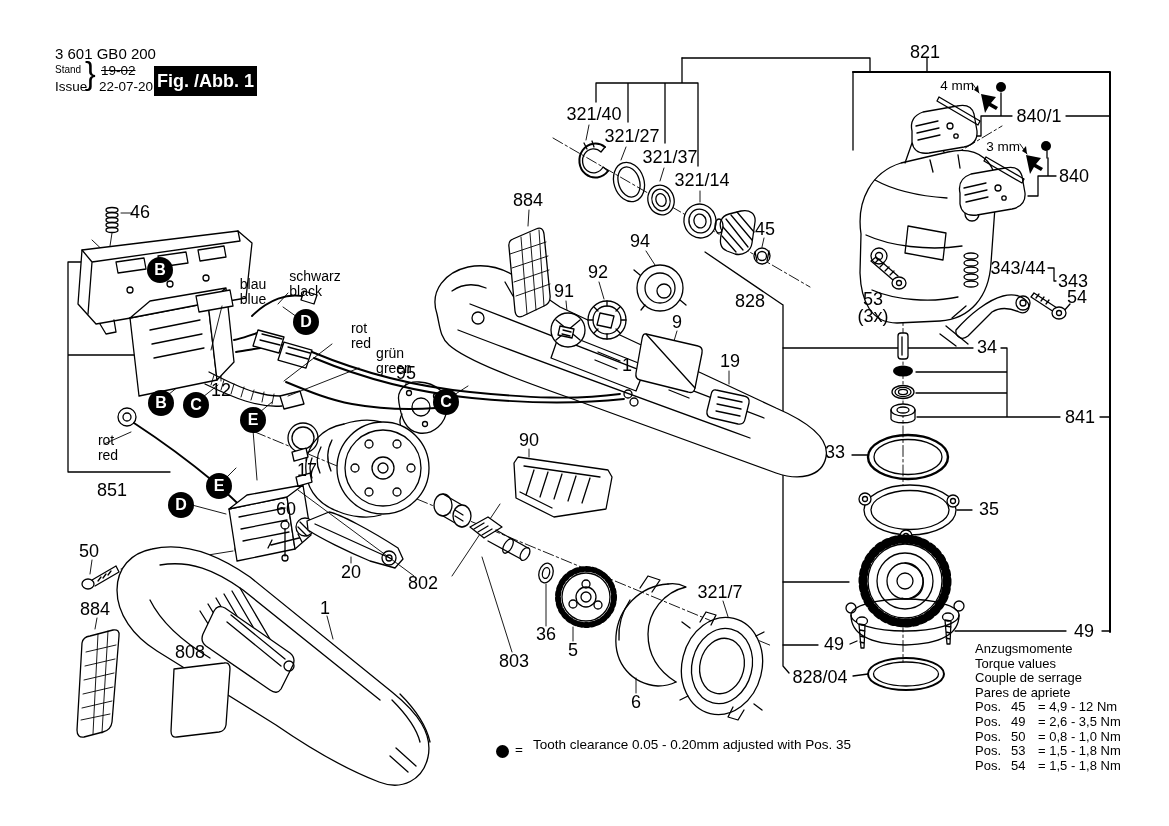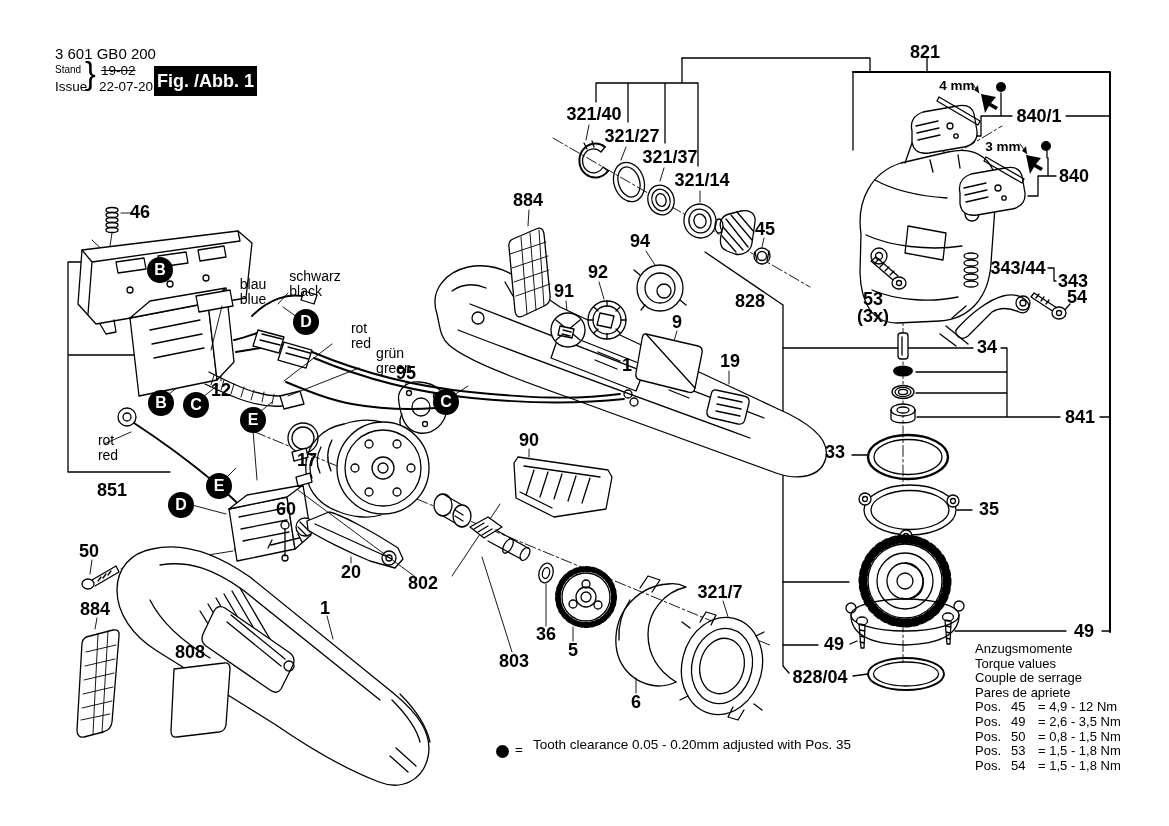--- a/index.html
+++ b/index.html
@@ -10,21 +10,21 @@
   svg path,svg circle,svg ellipse,svg rect,svg line{stroke:#000;fill:none;stroke-width:1.3;stroke-linecap:round;stroke-linejoin:round;}
   svg .fill{fill:#000;stroke:none;}
   svg .wfill{fill:#fff;}
   svg .sw2{stroke-width:2;}
   svg .sw25{stroke-width:2.4;}
   svg .thin{stroke-width:0.9;}
   svg .wire{stroke-width:1.9;}
   svg .teeth{stroke-width:9;stroke-dasharray:3.5 4.2;}
   svg .teeth2{stroke-width:6;stroke-dasharray:2.8 3.2;}
   svg .axis{stroke-width:0.9;stroke-dasharray:11 3 2.5 3;}
-  .plabel{position:absolute;transform:translate(-50%,-50%);font-weight:bold;font-size:18px;
+  .plabel{position:absolute;transform:translate(-50%,-50%);font-weight:normal;font-size:18px;
           line-height:17px;white-space:pre;text-align:center;color:#000;}
   .plabel.small{font-weight:normal;font-size:14px;line-height:15px;text-align:left;padding-left:40px;}
   .plabel.dim{font-size:13.5px;}
   .callout{position:absolute;transform:translate(-50%,-50%);width:26px;height:26px;border-radius:50%;
            background:#000;color:#fff;font-weight:bold;font-size:16px;display:flex;align-items:center;justify-content:center;}
   .hdr{position:absolute;}
   #part-number{left:55px;top:45px;font-size:15px;}
   #stand-row{left:55px;top:64px;font-size:10px;}
   #issue-row{left:55px;top:79px;font-size:13.5px;}
   #brace{left:85px;top:56px;font-size:32px;font-weight:normal;line-height:34px;}
@@ -454,21 +454,21 @@
 <div id="torque" class="hdr">
   <div>
         <div class="thead">Anzugsmomente</div>
         <div class="thead">Torque values</div>
         <div class="thead">Couple de serrage</div>
         <div class="thead">Pares de apriete</div>
       </div>
   <div>
         <div class="trow"><span class="f0">Pos.</span><span class="f1">45</span><span class="f2">= 4,9 - 12  Nm</span></div>
         <div class="trow"><span class="f0">Pos.</span><span class="f1">49</span><span class="f2">= 2,6 - 3,5 Nm</span></div>
-        <div class="trow"><span class="f0">Pos.</span><span class="f1">50</span><span class="f2">= 0,8 - 1,5 Nm</span></div>
+        <div class="trow"><span class="f0">Pos.</span><span class="f1">50</span><span class="f2">= 0,8 - 1,0 Nm</span></div>
         <div class="trow"><span class="f0">Pos.</span><span class="f1">53</span><span class="f2">= 1,5 - 1,8 Nm</span></div>
         <div class="trow"><span class="f0">Pos.</span><span class="f1">54</span><span class="f2">= 1,5 - 1,8 Nm</span></div>
       </div>
 </div>
 
 <div id="clearance" class="hdr">
   <span class="bullet"></span>
   <span class="eq">=</span>
   <span class="ctext">
     <div>Tooth clearance 0.05 - 0.20mm adjusted with Pos. 35</div>
@@ -493,21 +493,21 @@
       <div class="plabel" style="left: 702px; top: 180px;">321/14</div>
       <div class="plabel" style="left: 528px; top: 200px;">884</div>
       <div class="plabel" style="left: 640px; top: 241px;">94</div>
       <div class="plabel" style="left: 598px; top: 272px;">92</div>
       <div class="plabel" style="left: 564px; top: 291px;">91</div>
       <div class="plabel" style="left: 406px; top: 373px;">95</div>
       <div class="plabel" style="left: 677px; top: 322px;">9</div>
       <div class="plabel" style="left: 627px; top: 365px;">1</div>
       <div class="plabel" style="left: 730px; top: 361px;">19</div>
       <div class="plabel" style="left: 529px; top: 440px;">90</div>
-      <div class="plabel" style="left: 307px; top: 460px;">17</div>
+      <div class="plabel" style="left: 307px; top: 470px;">17</div>
       <div class="plabel" style="left: 140px; top: 212px;">46</div>
       <div class="plabel" style="left: 221px; top: 390px;">12</div>
       <div class="plabel" style="left: 112px; top: 490px;">851</div>
       <div class="plabel" style="left: 89px; top: 551px;">50</div>
       <div class="plabel" style="left: 286px; top: 509px;">60</div>
       <div class="plabel" style="left: 351px; top: 572px;">20</div>
       <div class="plabel" style="left: 423px; top: 583px;">802</div>
       <div class="plabel" style="left: 95px; top: 609px;">884</div>
       <div class="plabel" style="left: 190px; top: 652px;">808</div>
       <div class="plabel" style="left: 325px; top: 608px;">1</div>

